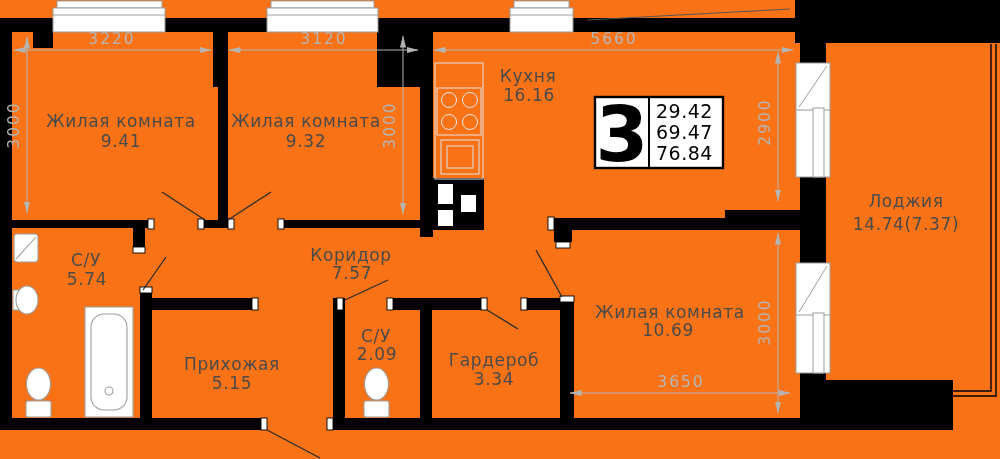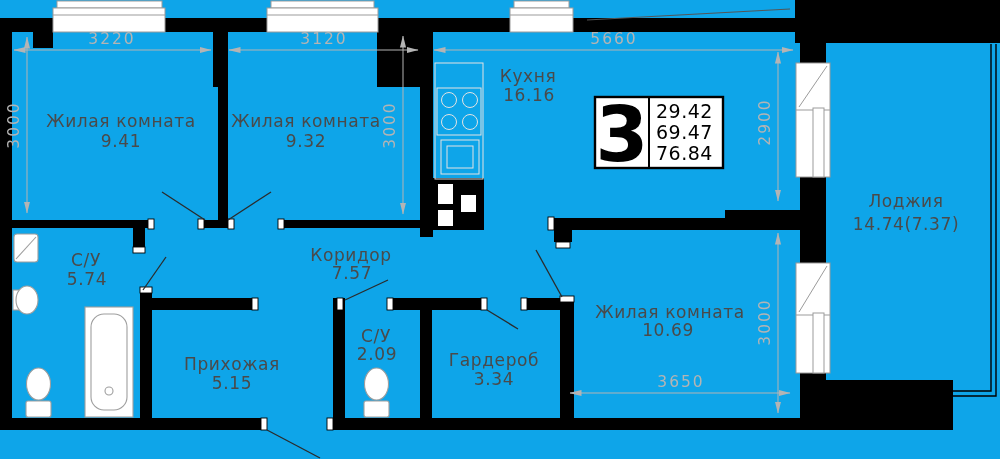--- a/index.html
+++ b/index.html
@@ -1,16 +1,16 @@
 <!DOCTYPE html>
 <html><head>
 <meta charset="utf-8">
 <style>
   html,body{margin:0;padding:0;background:#fff;}
-  #stage{position:relative;width:1000px;height:459px;background:#0ea5e9;overflow:hidden;}
+  #stage{position:relative;width:1000px;height:459px;background:#f97316;overflow:hidden;}
   svg{display:block;}
   text{font-family:"DejaVu Sans","Liberation Sans",sans-serif;}
   .room-name,.room-area{font-size:17px;fill:#4a4a4a;letter-spacing:.6px;text-anchor:middle;}
   .dim-text{font-size:15.5px;fill:#b4b4b4;letter-spacing:2px;text-anchor:middle;}
   .badge-big{font-size:76px;font-weight:bold;fill:#000;text-anchor:middle;}
   .badge-num{font-size:19px;font-weight:500;fill:#000;letter-spacing:.5px;}
   .wall{fill:#000;stroke:none;}
   .cap{fill:#fff;stroke:#000;stroke-width:.9;}
   .doorline{stroke:#2b2b2b;stroke-width:1.3;fill:none;}
   .win{fill:#fff;stroke:#9b9b9b;stroke-width:1;}

